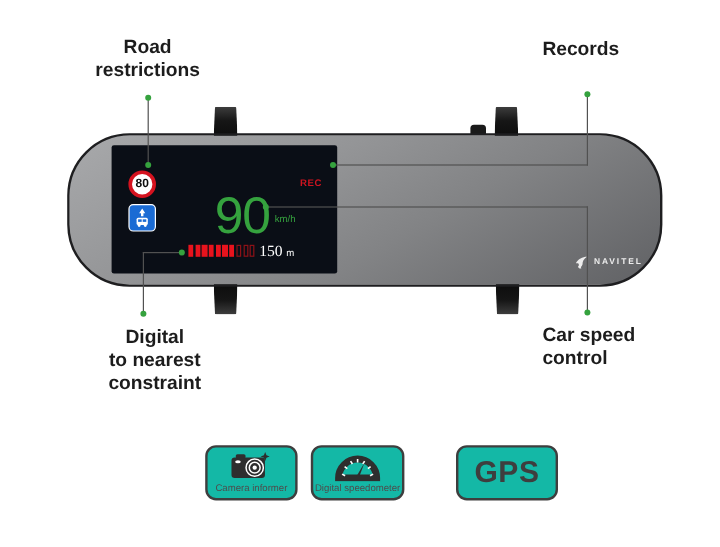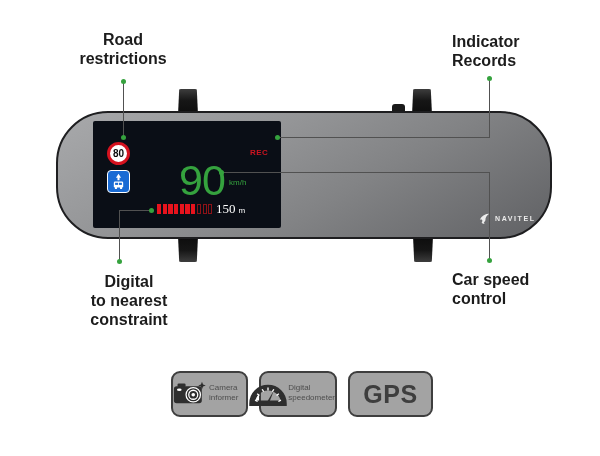--- a/index.html
+++ b/index.html
@@ -40,37 +40,36 @@
   .bar{position:absolute;left:157px;top:204px;display:flex;gap:1.5px;align-items:center;z-index:4;}
   .seg{width:4.2px;height:10px;}
   .seg.filled{background:#e8131d;}
   .seg.empty{background:transparent;border:1px solid #8c1217;box-sizing:border-box;}
   .dist-text{position:absolute;left:216px;top:201px;color:#ffffff;z-index:4;display:flex;align-items:baseline;gap:3px;}
   .dist-val{font-size:13px;font-weight:500;font-family:Liberation Serif, serif;}
   .dist-unit{font-size:8px;font-weight:400;}
 
   
   .badges{position:absolute;left:171px;top:371px;display:flex;gap:11px;z-index:6;}
-  .badge{height:46px;border:2px solid #3e3e3e;border-radius:9px;background:#a3a3a3;box-sizing:border-box;
-    display:flex;flex-direction:row;align-items:center;justify-content:flex-end;padding-bottom:3px;}
+  .badge{height:46px;border:2px solid #3e3e3e;border-radius:9px;background:#14b8a6;box-sizing:border-box;
+    display:flex;flex-direction:column;align-items:center;justify-content:flex-end;padding-bottom:3px;}
   .badge-label{font-size:8px;color:#4d4d4d;line-height:10px;}
   .badge-icon{flex:1;display:flex;align-items:center;justify-content:center;}
   .gps-text{font-size:25px;font-weight:700;color:#3e3e3e;letter-spacing:0.5px;}
 </style>
 </head>
 <body>
 
 <div class="stage">
 
   <div class="ann centered" style="left:123px;top:30px;">
     <div>Road</div>
     <div>restrictions</div>
   </div>
   <div class="ann" style="left:452px;top:32px;">
-    <div>Indicator</div>
     <div>Records</div>
   </div>
   <div class="ann centered" style="left:129px;top:272px;">
     <div>Digital</div>
     <div>to nearest</div>
     <div>constraint</div>
   </div>
   <div class="ann" style="left:452px;top:270px;">
     <div>Car speed</div>
     <div>control</div>
@@ -170,18 +169,18 @@
             <line x1="24" y1="9" x2="24" y2="12.4"></line>
             <line x1="31" y1="11" x2="29.2" y2="13.9"></line>
             <line x1="37" y1="16.5" x2="34.3" y2="18.6"></line>
             <line x1="39.5" y1="24" x2="36.5" y2="25.7"></line>
           </g>
           <polygon points="22.5,27 25.5,27 31,12.5" fill="#2e2e2e"></polygon>
         </svg>
       </div>
       <div class="badge-label">Digital speedometer</div>
     </div>
-    <div class="badge" style="width:85px;justify-content:center;padding-bottom:0;">
+    <div class="badge" style="width:85px;justify-content:center;padding-bottom:0;margin-left:32px;">
       <div class="gps-text">GPS</div>
     </div>
   </div>
 
 </div>
 
 </body></html>

